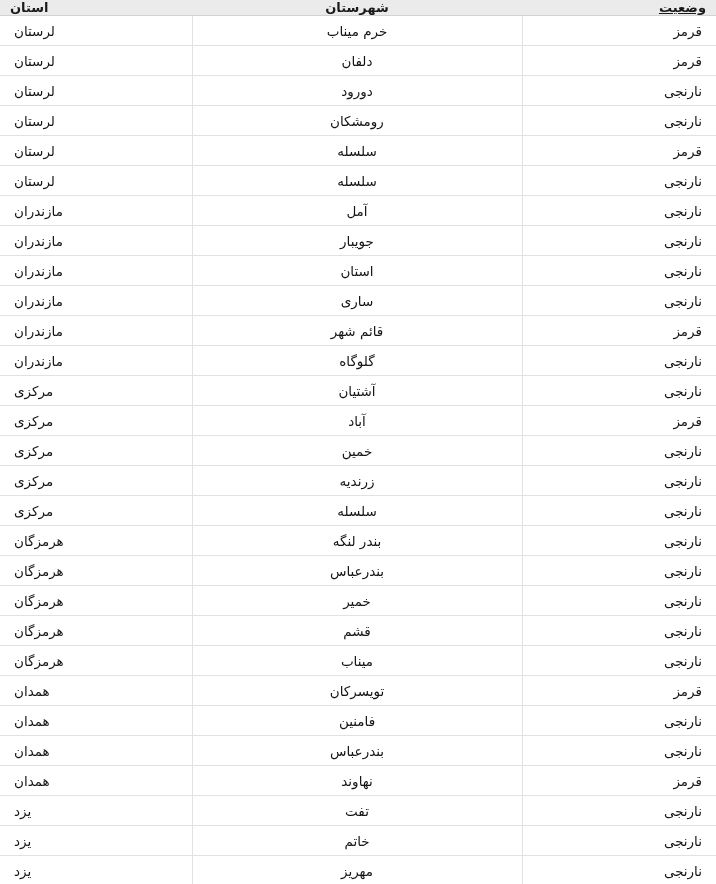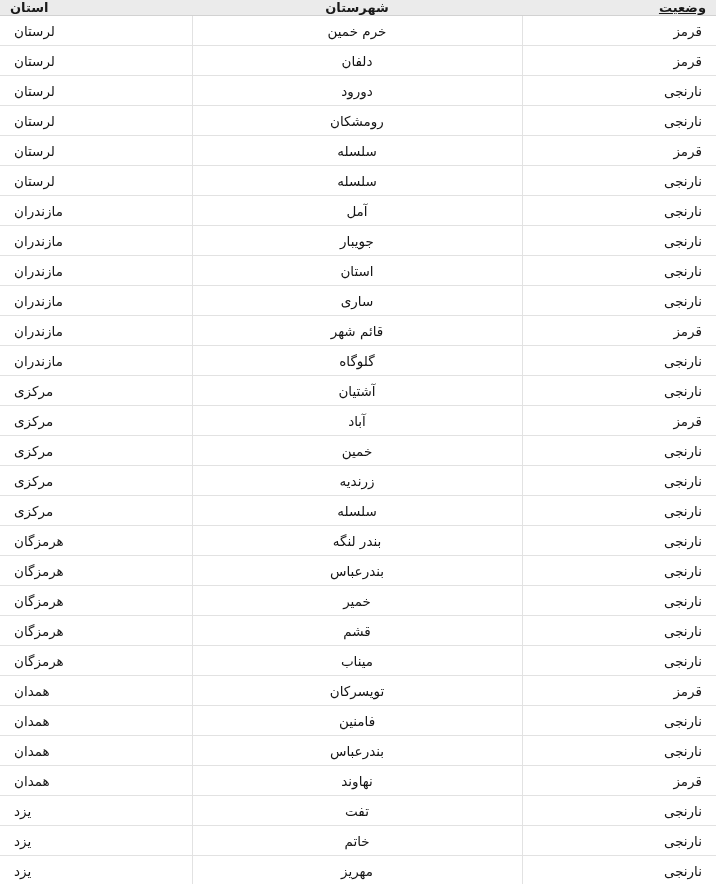--- a/index.html
+++ b/index.html
@@ -75,21 +75,21 @@
     <thead>
       <tr>
         <th class="status-head">وضعیت</th>
         <th class="city-head">شهرستان</th>
         <th class="prov-head">استان</th>
       </tr>
     </thead>
     <tbody id="table-body">
         <tr>
           <td class="cell-status">قرمز</td>
-          <td class="cell-city">خرم خمین</td>
+          <td class="cell-city">خرم میناب</td>
           <td class="cell-prov">لرستان</td>
         </tr>
         <tr>
           <td class="cell-status">قرمز</td>
           <td class="cell-city">دلفان</td>
           <td class="cell-prov">لرستان</td>
         </tr>
         <tr>
           <td class="cell-status">نارنجی</td>
           <td class="cell-city">دورود</td>

